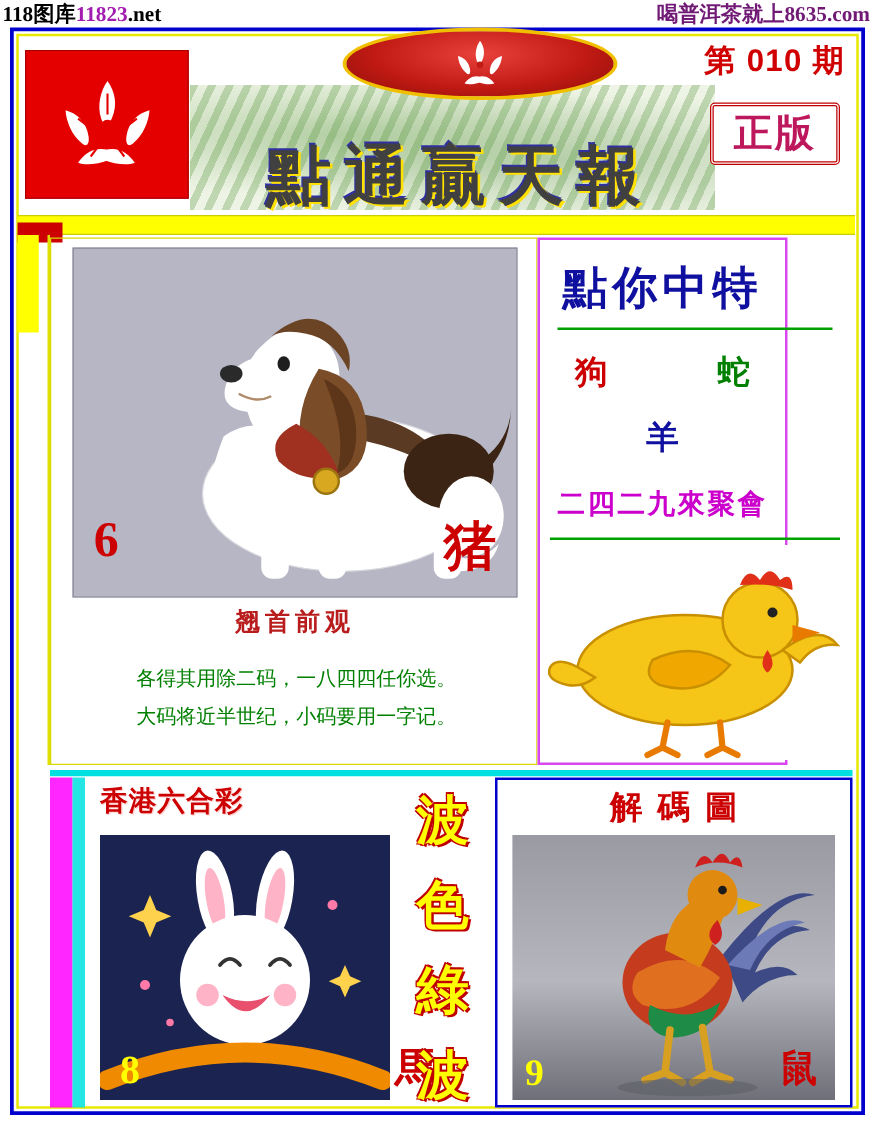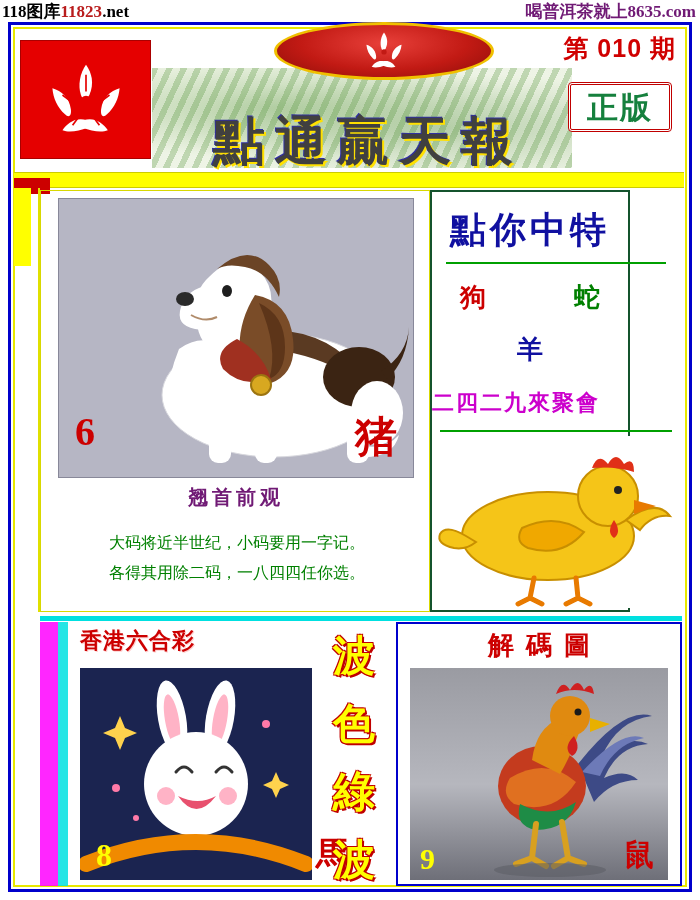--- a/index.html
+++ b/index.html
@@ -25,21 +25,21 @@
     font-family: "Liberation Serif", serif;
     font-weight: bold;
     font-size: 17px;
     letter-spacing: 0px;
     white-space: nowrap;
   }
   .wm-left {
     left: 2px;
     color: #000000;
   }
-  .wm-left .red { color: #b91c1c; }
+  .wm-left .red { color: #a21caf; }
   .wm-right {
     right: 4px;
     color: #701a75;
   }
 
   
   .outer-frame {
     position: absolute;
     left: 8px;
     top: 22px;
@@ -135,21 +135,21 @@
   }
   .badge-zhengban {
     position: absolute;
     right: 16px;
     top: 56px;
     width: 104px;
     height: 50px;
     border: 3px double #c00000;
     border-radius: 4px;
     background: #ffffff;
-    color: #15803d;
+    color: #be185d;
     font-weight: bold;
     font-size: 31px;
     line-height: 44px;
     text-align: center;
     letter-spacing: 2px;
     box-sizing: border-box;
   }
   .issue-label {
     position: absolute;
     right: 12px;
@@ -229,21 +229,21 @@
     color: #cc0000;
   }
   .dog-caption {
     position: absolute;
     left: 58px;
     top: 484px;
     width: 356px;
     text-align: center;
     font-size: 20px;
     font-weight: bold;
-    color: #701a75;
+    color: #b91c1c;
     letter-spacing: 4px;
   }
   .verse {
     position: absolute;
     left: 46px;
     top: 528px;
     width: 382px;
     text-align: center;
     color: #008000;
     font-size: 16px;
@@ -260,21 +260,21 @@
     box-sizing: border-box;
   }
 
   
   .green-panel {
     position: absolute;
     left: 430px;
     top: 190px;
     width: 200px;
     height: 422px;
-    border: 2px solid #14532d;
+    border: 2px solid #d946ef;
     box-sizing: border-box;
     background: #ffffff;
   }
   .green-panel .gp-title {
     position: absolute;
     left: 0;
     top: 14px;
     width: 100%;
     text-align: center;
     font-size: 36px;
@@ -314,21 +314,21 @@
     text-align: center;
     font-size: 26px;
     font-weight: bold;
     color: #1010a0;
   }
   .gp-phrase {
     position: absolute;
     left: 0;
     top: 196px;
     width: 100%;
-    text-align: left;
+    text-align: center;
     font-size: 22px;
     font-weight: bold;
     color: #cc00cc;
     letter-spacing: 2px;
   }
   .gp-divider {
     position: absolute;
     left: 8px;
     top: 238px;
     width: 232px;
@@ -575,22 +575,22 @@
 
       <path d="M322 172 q26 -16 28 -44 q-2 34 -22 52 Z" fill="#3b2413"></path>
     </svg>
     <div class="dog-number">6</div>
     <div class="dog-zodiac">猪</div>
   </div>
 
   <div class="dog-caption">翘首前观</div>
 
   <div class="verse">
+    <div>各得其用除二码，一八四四任你选。</div>
     <div>大码将近半世纪，小码要用一字记。</div>
-    <div>各得其用除二码，一八四四任你选。</div>
   </div>
 
   <div class="green-panel">
     <div class="gp-title">點你中特</div>
     <div class="gp-underline"></div>
     <div class="gp-an1">狗</div>
     <div class="gp-an2">蛇</div>
     <div class="gp-an3">羊</div>
     <div class="gp-phrase">二四二九來聚會</div>
     <div class="gp-divider"></div>

